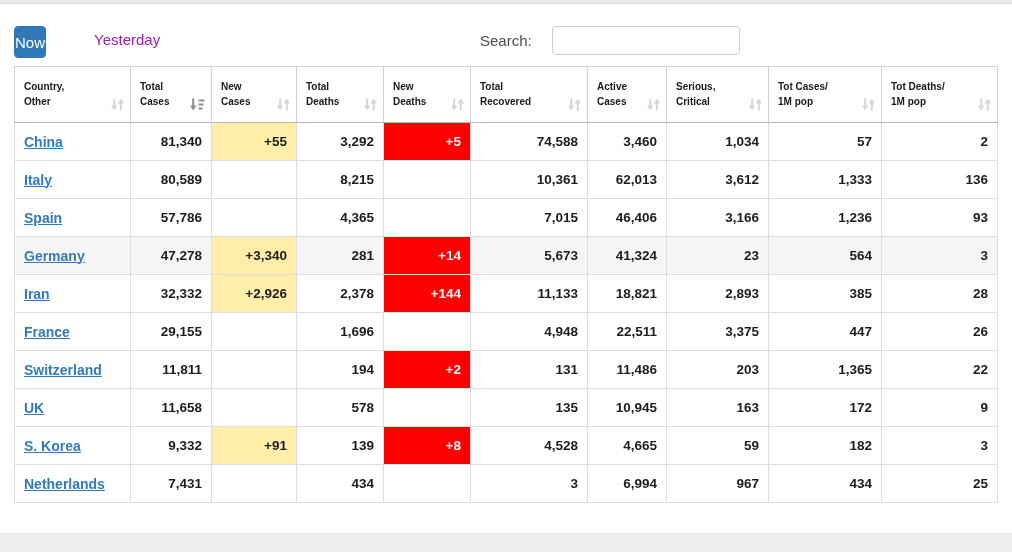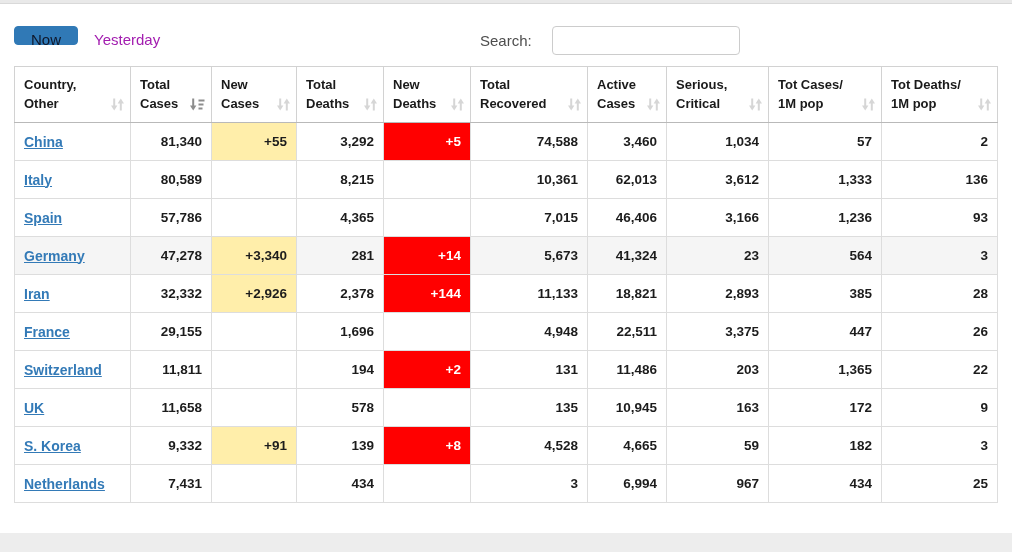--- a/index.html
+++ b/index.html
@@ -5,43 +5,43 @@
   * { margin:0; padding:0; box-sizing:border-box; }
   html,body {
     width:1012px; height:552px; overflow:hidden;
     background:#fff;
     font-family:"Liberation Sans","DejaVu Sans",sans-serif;
   }
   .top-strip { width:1012px; height:4px; background:#e9e9e9; border-bottom:1px solid #d9d9d9; }
   .controls { position:relative; margin:22px 14px 10px 14px; height:30px; }
   .btn-now {
     position:absolute; left:0; top:0;
-    background:var(--accent,#3079b6); color:#0f172a;
+    background:var(--accent,#3079b6); color:#ffffff;
     border:1px solid var(--accent,#3079b6); border-radius:4px;
-    font-size:15px; padding:4px 16px; height:19px; cursor:pointer;
+    font-size:15px; padding:4px 0; height:32px; cursor:pointer;
     font-family:inherit;
   }
   .btn-yesterday {
     position:absolute; left:80px; top:5px;
     color:#a21caf; font-size:15px; background:none; border:none;
     cursor:pointer; font-family:inherit;
   }
   .search-group { position:absolute; left:466px; top:0; display:flex; align-items:center; }
   .search-label { color:#4d4d4d; font-size:15px; margin-right:20px; }
   .search-input {
     width:188px; height:29px; border:1px solid #ccc; border-radius:4px;
     padding:0 8px; font-size:14px; font-family:inherit; outline:none;
   }
   table.stats {
     margin-left:14px; width:983px; border-collapse:collapse; table-layout:fixed;
     border:1px solid #c6c6c6;
   }
   th {
     height:56px; background:#fff; border:1px solid #d2d2d2; border-bottom:1px solid #b9b9b9;
-    font-size:13px; font-weight:bold; color:#1a1a1a; text-align:left;
+    font-size:10px; font-weight:bold; color:#1a1a1a; text-align:left;
     padding:0 20px 0 9px; position:relative; vertical-align:middle; cursor:pointer;
   }
   .th-label { white-space:pre-line; line-height:1.45; display:block; }
   .sort-icon { position:absolute; right:6px; bottom:11px; line-height:0; }
   td {
     height:38px; border:1px solid #ddd;
     font-size:13.5px; font-weight:bold; color:#1c1c1c;
     text-align:right; padding:0 9px 0 4px; white-space:nowrap; overflow:hidden;
     background:#fff;
   }

